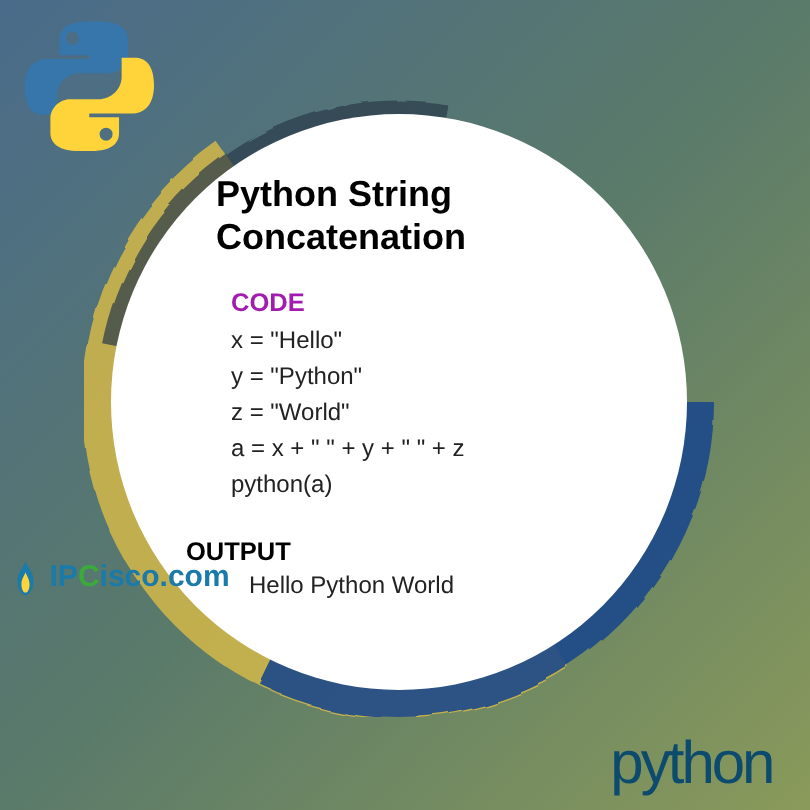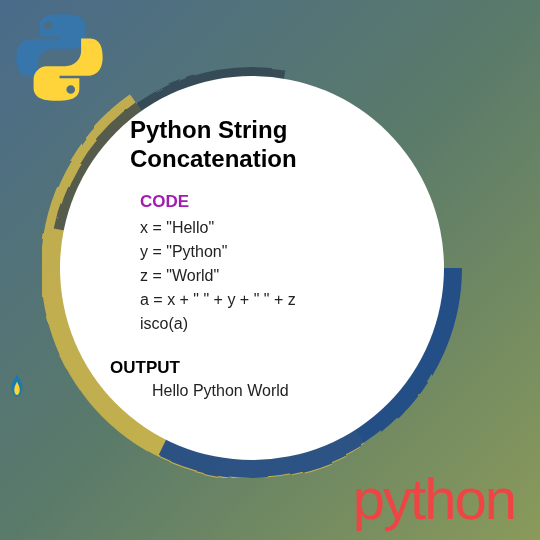--- a/index.html
+++ b/index.html
@@ -11,21 +11,21 @@
       width: 540px;
       height: 540px;
       background: linear-gradient(135deg, #4a6b8a 0%, #5a7a6a 50%, #8a9a5a 100%);
       position: relative;
       font-family: Arial, Helvetica, sans-serif;
       overflow: hidden;
     }
     .circle-container {
       position: absolute;
       top: 58px;
-      left: 42px;
+      left: 56px;
       width: 420px;
       height: 420px;
     }
     .brush-ring {
       position: absolute;
       width: 100%;
       height: 100%;
     }
     .white-circle {
       position: absolute;
@@ -105,22 +105,22 @@
       display: inline-block;
       width: 18px;
       height: 28px;
       vertical-align: middle;
       margin-right: 2px;
     }
     .python-text-logo {
       position: absolute;
       bottom: 8px;
       right: 25px;
-      font-size: 58px;
-      color: #ef4444;
+      font-size: 40px;
+      color: #0c4a6e;
       font-family: Arial, sans-serif;
       letter-spacing: -2px;
       z-index: 5;
       text-align: center;
     }
   </style>
 </head>
 <body>
 
 <div class="python-logo">
@@ -145,28 +145,29 @@
 
   <div class="white-circle">
     <h1 class="title">Python String Concatenation</h1>
 
     <div class="section-heading">CODE</div>
     <div class="code-block">
       <div>x = "Hello"</div>
       <div>y = "Python"</div>
       <div>z = "World"</div>
       <div>a = x + " " + y + " " + z</div>
-      <div>isco(a)</div>
+      <div>python(a)</div>
     </div>
 
     <div class="output-heading">OUTPUT</div>
     <div class="output-text">Hello Python World</div>
   </div>
 </div>
 
 <div class="ipcisco-logo">
   <svg class="flame" viewBox="0 0 20 30">
     <path fill="#1a7aaa" d="M10 2c-2 5-6 8-6 15 0 5 3 10 6 10s6-5 6-10c0-7-4-10-6-15z"></path>
     <path fill="#ffd43b" d="M10 10c-1 3-3 5-3 9 0 3 1 6 3 6s3-3 3-6c0-4-2-6-3-9z"></path>
   </svg>
+  <span class="ipcisco-main">IP<span class="ipcisco-c">C</span>isco.com</span>
 </div>
 
 <div class="python-text-logo">python</div>
 
 </body></html>

